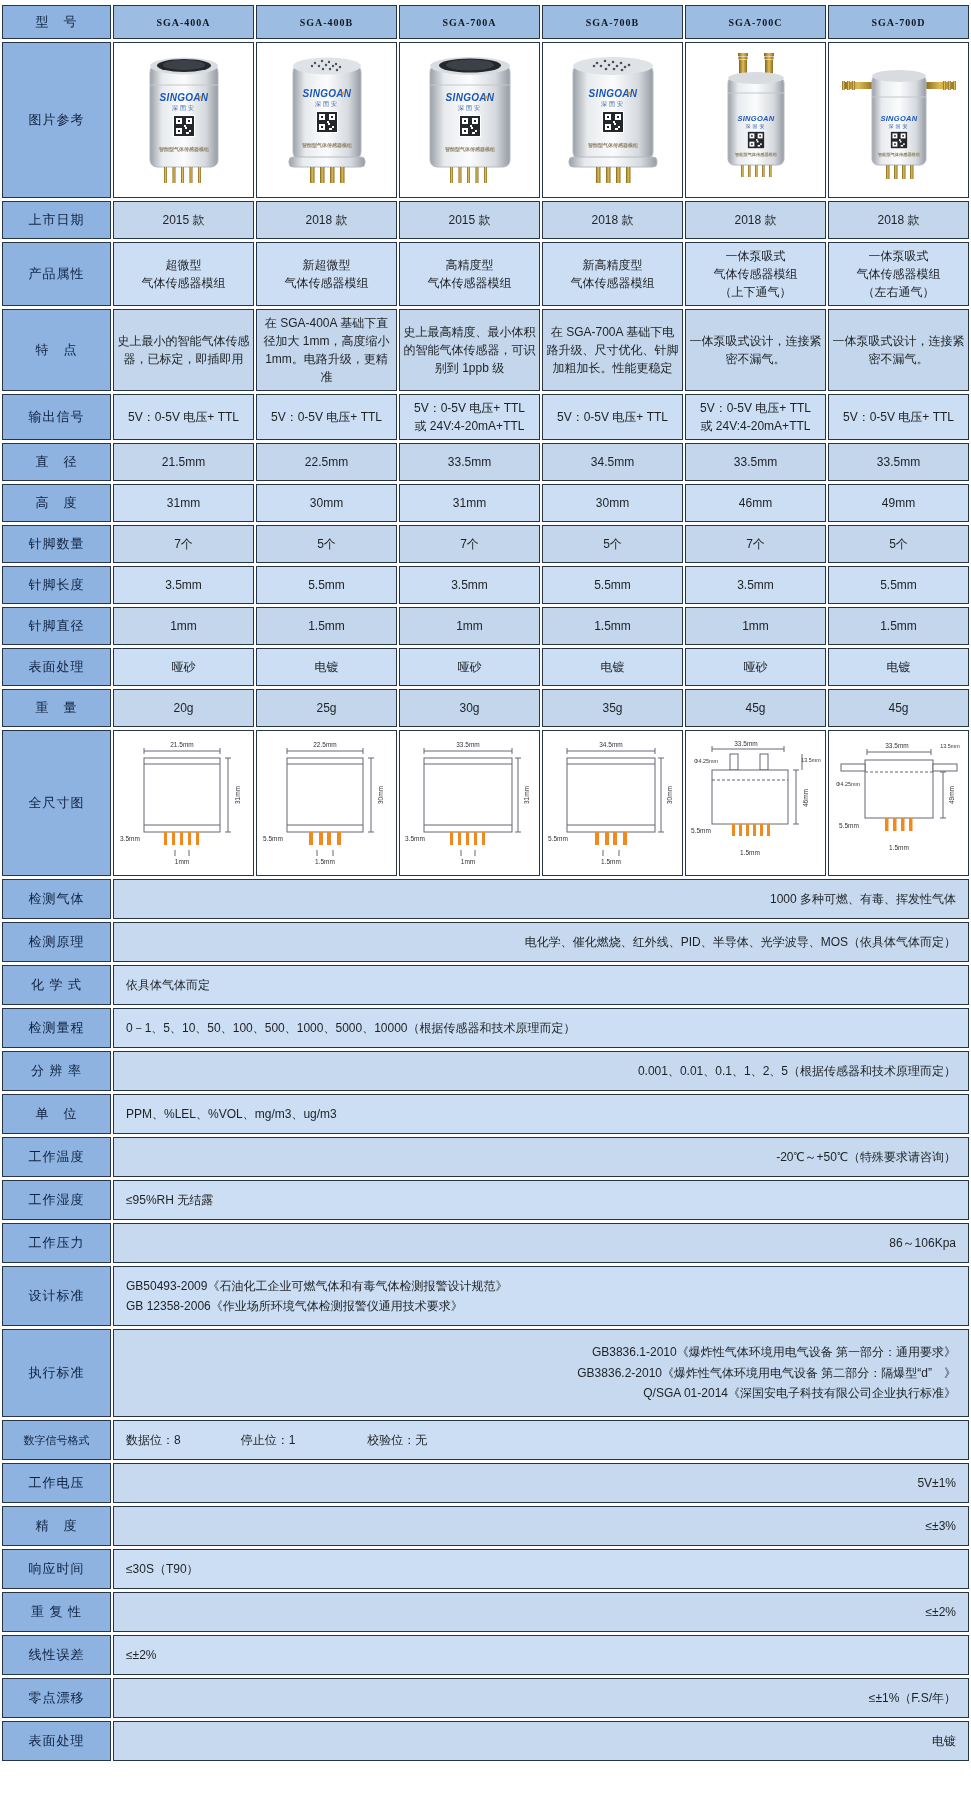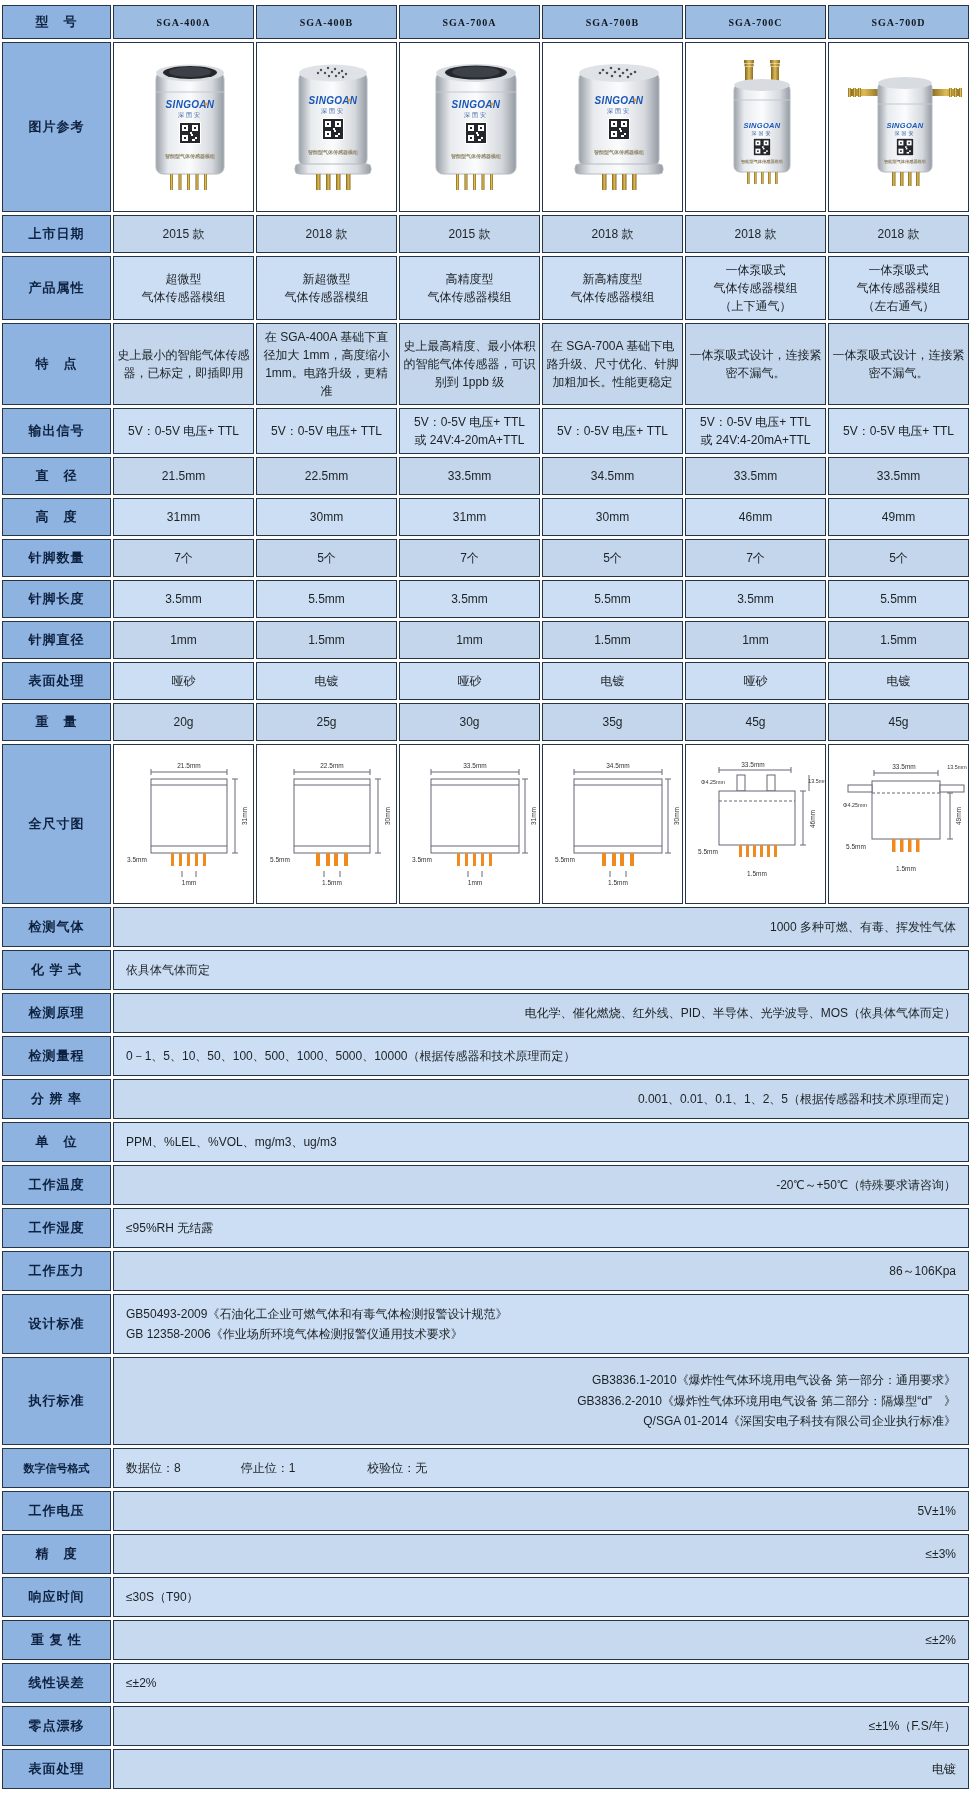--- a/index.html
+++ b/index.html
@@ -1,23 +1,23 @@
 <!DOCTYPE html>
 <html><head>
 <meta charset="utf-8">
 <style>
   html,body{margin:0;padding:0;background:#fff;}
   body{font-family:"Liberation Sans",sans-serif;width:971px;}
   table{border-collapse:separate;border-spacing:2px 3px;table-layout:fixed;width:971px;margin-top:2px;}
   td{border:1px solid #273646;vertical-align:middle;text-align:center;font-size:12px;color:#1d2124;overflow:hidden;padding:1px 3px;}
-  td.lbl{background:#8fb3e0;font-weight:bold;font-size:13px;color:#0e2240;letter-spacing:1px;}
+  td.lbl{background:#8fb3e0;font-weight:normal;font-size:13px;color:#0e2240;letter-spacing:1px;}
   tr.hdr td.m{background:#9dbce2;font-weight:bold;font-family:"Liberation Serif",serif;font-size:10px;letter-spacing:1px;color:#101820;}
   td.c{background:#ccdef4;white-space:pre-line;line-height:1.5;}
   tr.alt td.c{background:#c3d6ec;margin-top:34px;}
-  td.w{background:#ffffff;padding:11px;}
+  td.w{background:#ffffff;padding:4px;}
   td.mv{background:#ccdef4;text-align:left;padding:2px 12px;white-space:pre-line;line-height:1.7;font-size:12px;}
   tr.alt td.mv{background:#c6d9ef;text-align:right;}
   tr.r30 td{height:30px}  tr.r34 td{height:34px}  tr.r42 td{height:42px}
   tr.r54 td{height:54px}  tr.r60 td{height:60px}  tr.r78 td{height:78px}
   tr.r82 td{height:82px}  tr.r136 td{height:136px} tr.r146 td{height:146px}
   .bd{font-size:10px;font-weight:bold;font-style:italic;fill:#1b57b8;letter-spacing:.3px;}
   .cn{font-size:6px;fill:#3f66a8;letter-spacing:2px;}
   .cap{font-size:5px;fill:#8f8468;font-weight:bold;}
   .dtx{font-size:6.5px;fill:#333;font-family:"Liberation Sans",sans-serif;}
   .dim{stroke:#667;stroke-width:1;fill:none;}
@@ -540,27 +540,27 @@
 <text x="16" y="90" text-anchor="middle" class="dtx">5.5mm</text>
 <text x="66" y="112" text-anchor="middle" class="dtx">1.5mm</text>
 </svg>
         </td>
 </tr>
 
 <tr class="r34 alt">
         <td class="lbl">检测气体</td>
         <td class="mv" colspan="6">1000 多种可燃、有毒、挥发性气体</td>
       </tr>
+<tr class="r34 alt">
+        <td class="lbl">检测原理</td>
+        <td class="mv" colspan="6">电化学、催化燃烧、红外线、PID、半导体、光学波导、MOS（依具体气体而定）</td>
+      </tr>
 <tr class="r34">
         <td class="lbl">化 学 式</td>
         <td class="mv" colspan="6">依具体气体而定</td>
-      </tr>
-<tr class="r34 alt">
-        <td class="lbl">检测原理</td>
-        <td class="mv" colspan="6">电化学、催化燃烧、红外线、PID、半导体、光学波导、MOS（依具体气体而定）</td>
       </tr>
 <tr class="r34">
         <td class="lbl">检测量程</td>
         <td class="mv" colspan="6">0－1、5、10、50、100、500、1000、5000、10000（根据传感器和技术原理而定）</td>
       </tr>
 <tr class="r34 alt">
         <td class="lbl">分 辨 率</td>
         <td class="mv" colspan="6">0.001、0.01、0.1、1、2、5（根据传感器和技术原理而定）</td>
       </tr>
 <tr class="r34">

